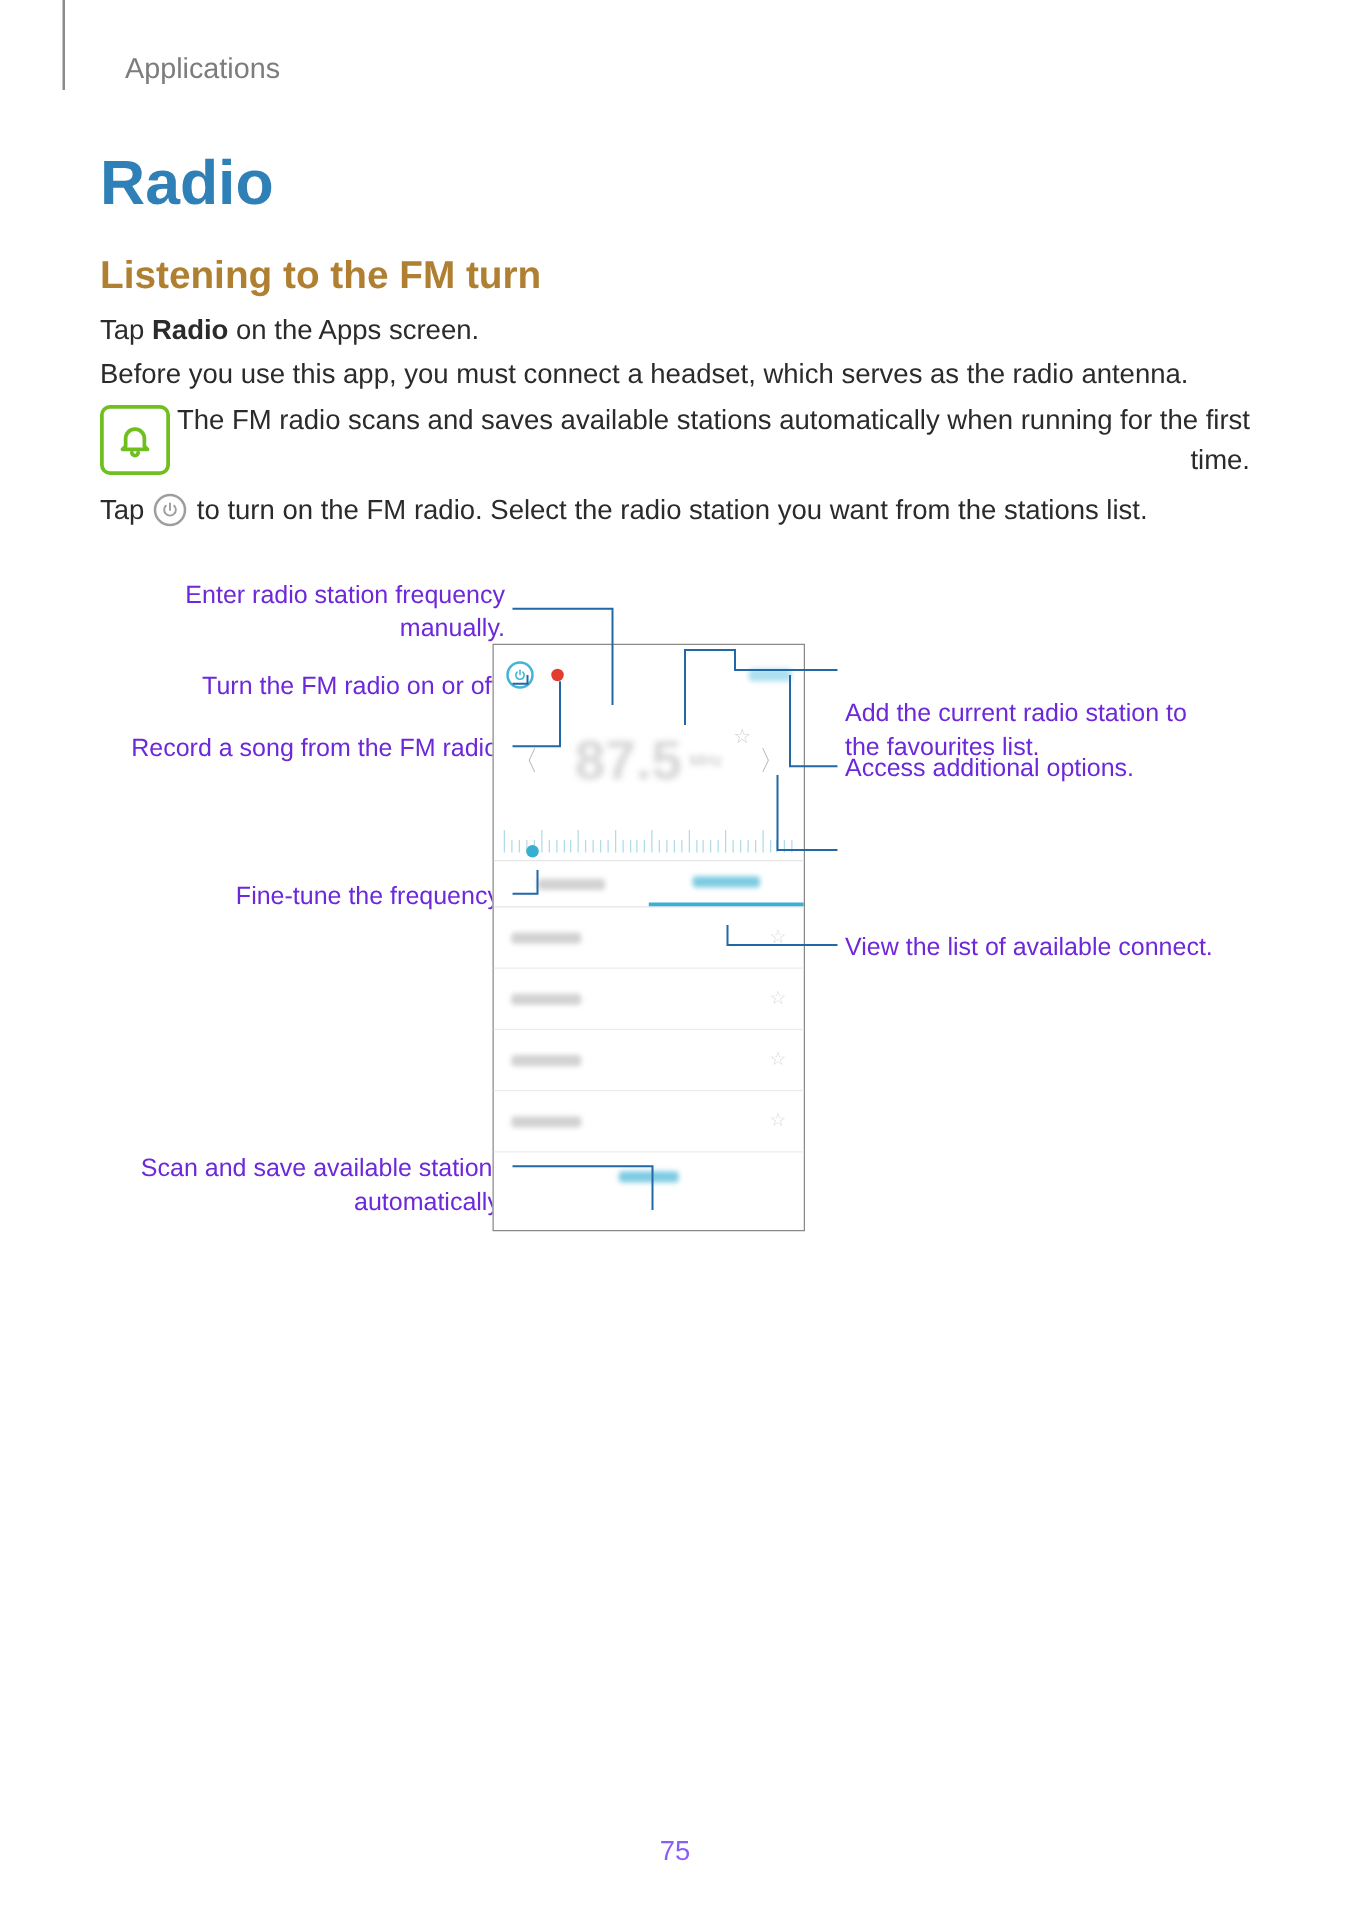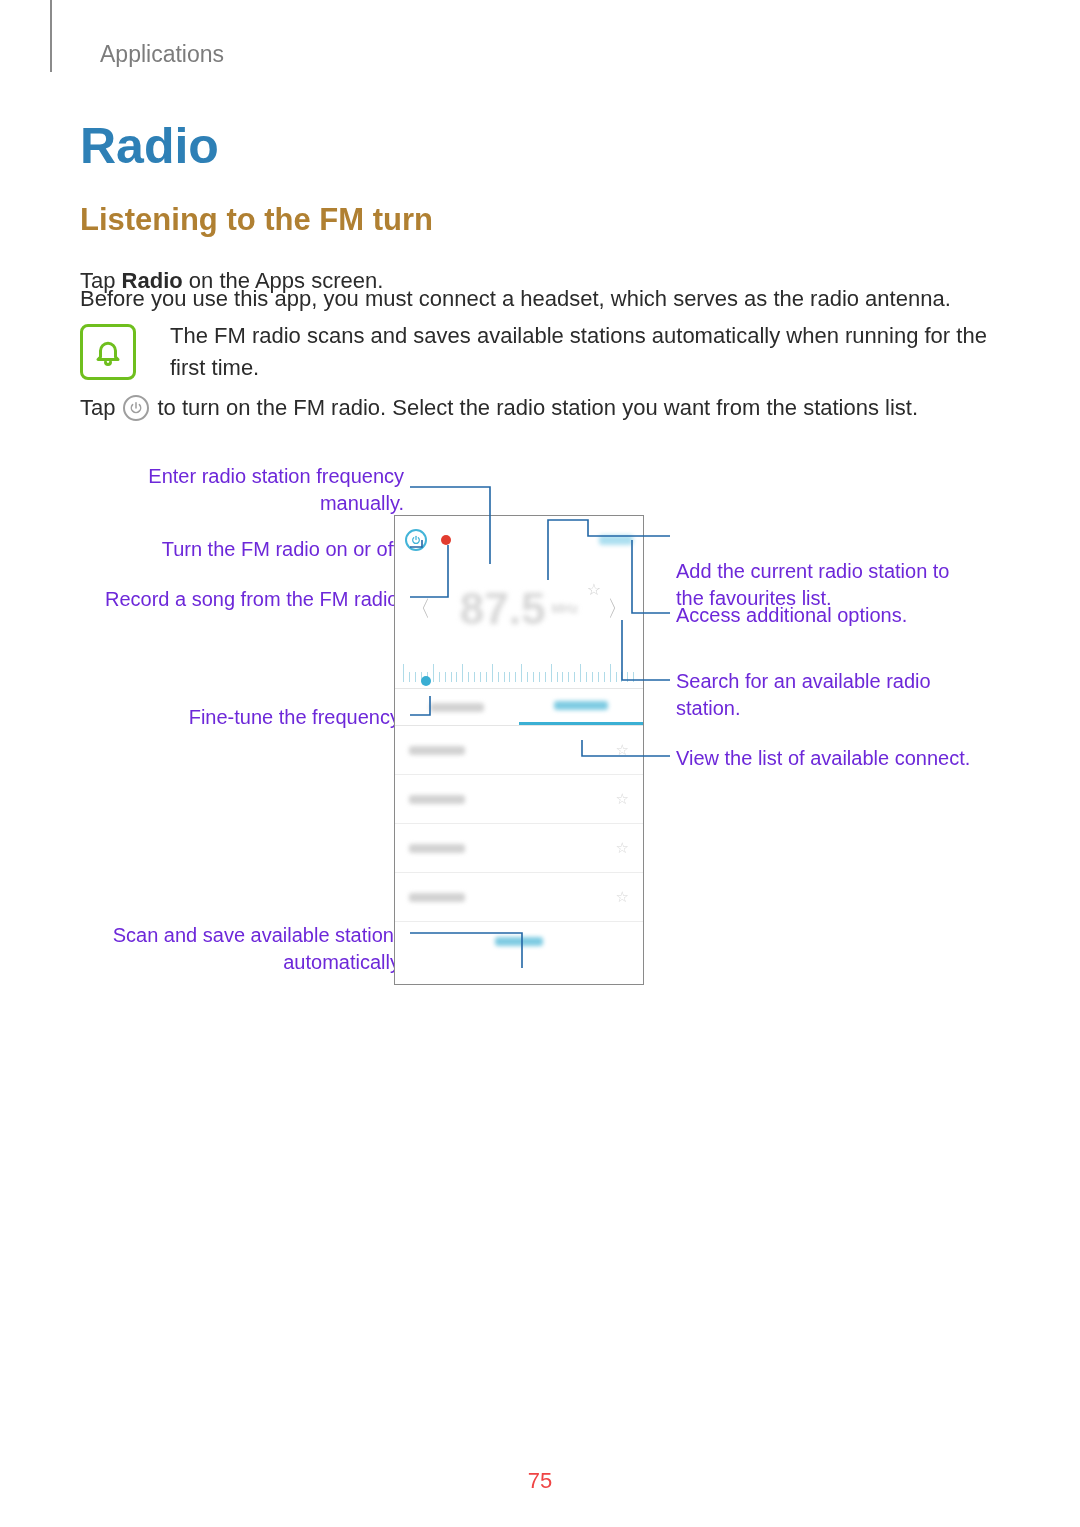--- a/index.html
+++ b/index.html
@@ -52,37 +52,37 @@
     color: #b08032;
     font-size: 31px;
     font-weight: 700;
     margin: 0;
   }
   .para1 {
     position: absolute;
     left: 80px;
     top: 248px;
     font-size: 22px;
-    margin-top: 17px;
   }
   .para1 .bold { font-weight: 700; }
   .para2 {
     position: absolute;
     left: 80px;
     top: 283px;
     font-size: 22px;
   }
   .note-row {
     position: absolute;
     left: 80px;
     top: 320px;
     display: flex;
     align-items: center;
-    gap: 34px;
+    gap: 4px;
     width: 920px;
+    text-align: right;
   }
   .note-icon {
     width: 50px;
     height: 50px;
     border: 3px solid #6fbf1e;
     border-radius: 8px;
     display: flex;
     align-items: center;
     justify-content: center;
     flex: 0 0 50px;
@@ -270,21 +270,21 @@
     pointer-events: none;
   }
 
   
   .page-num {
     position: absolute;
     left: 0; right: 0;
     bottom: 30px;
     text-align: center;
     font-size: 22px;
-    color: #ef4444;
+    color: #8b5cf6;
   }
 </style>
 </head>
 <body>
 
 <div class="page">
   <div class="side-rule"></div>
   <div class="breadcrumb">Applications</div>
 
   <h1>Radio</h1>
@@ -319,21 +319,20 @@
   <div class="diagram">
 
     <div class="callout leftside" style="left:130px; top:33px; width:274px;">Enter radio station frequency manually.</div>
     <div class="callout leftside" style="left:148px; top:106px; width:256px;">Turn the FM radio on or off.</div>
     <div class="callout leftside" style="left:100px; top:156px; width:304px;">Record a song from the FM radio.</div>
     <div class="callout leftside" style="left:170px; top:274px; width:234px;">Fine-tune the frequency.</div>
     <div class="callout leftside" style="left:110px; top:492px; width:294px;">Scan and save available stations automatically.</div>
 
     <div class="callout" style="left:676px; top:94px; width:290px;margin-top:34px;">Add the current radio station to the favourites list.</div>
     <div class="callout" style="left:676px; top:172px; width:290px;">Access additional options.</div>
-    <div class="callout" style="left:676px; top:238px; width:290px;">Search for an available radio station.</div>
     <div class="callout" style="left:676px; top:315px; width:310px;">View the list of available connect.</div>
 
     <div class="phone">
       <div class="topbar">
         <div style="display:flex; align-items:center; gap:14px;">
           <div class="power-small">
             <svg viewBox="0 0 24 24" fill="none" stroke="#43b4d8" stroke-width="3" stroke-linecap="round">
               <path d="M12 3v8"></path>
                 <path d="M6.5 6.5a8 8 0 1011 0"></path>
             </svg>

